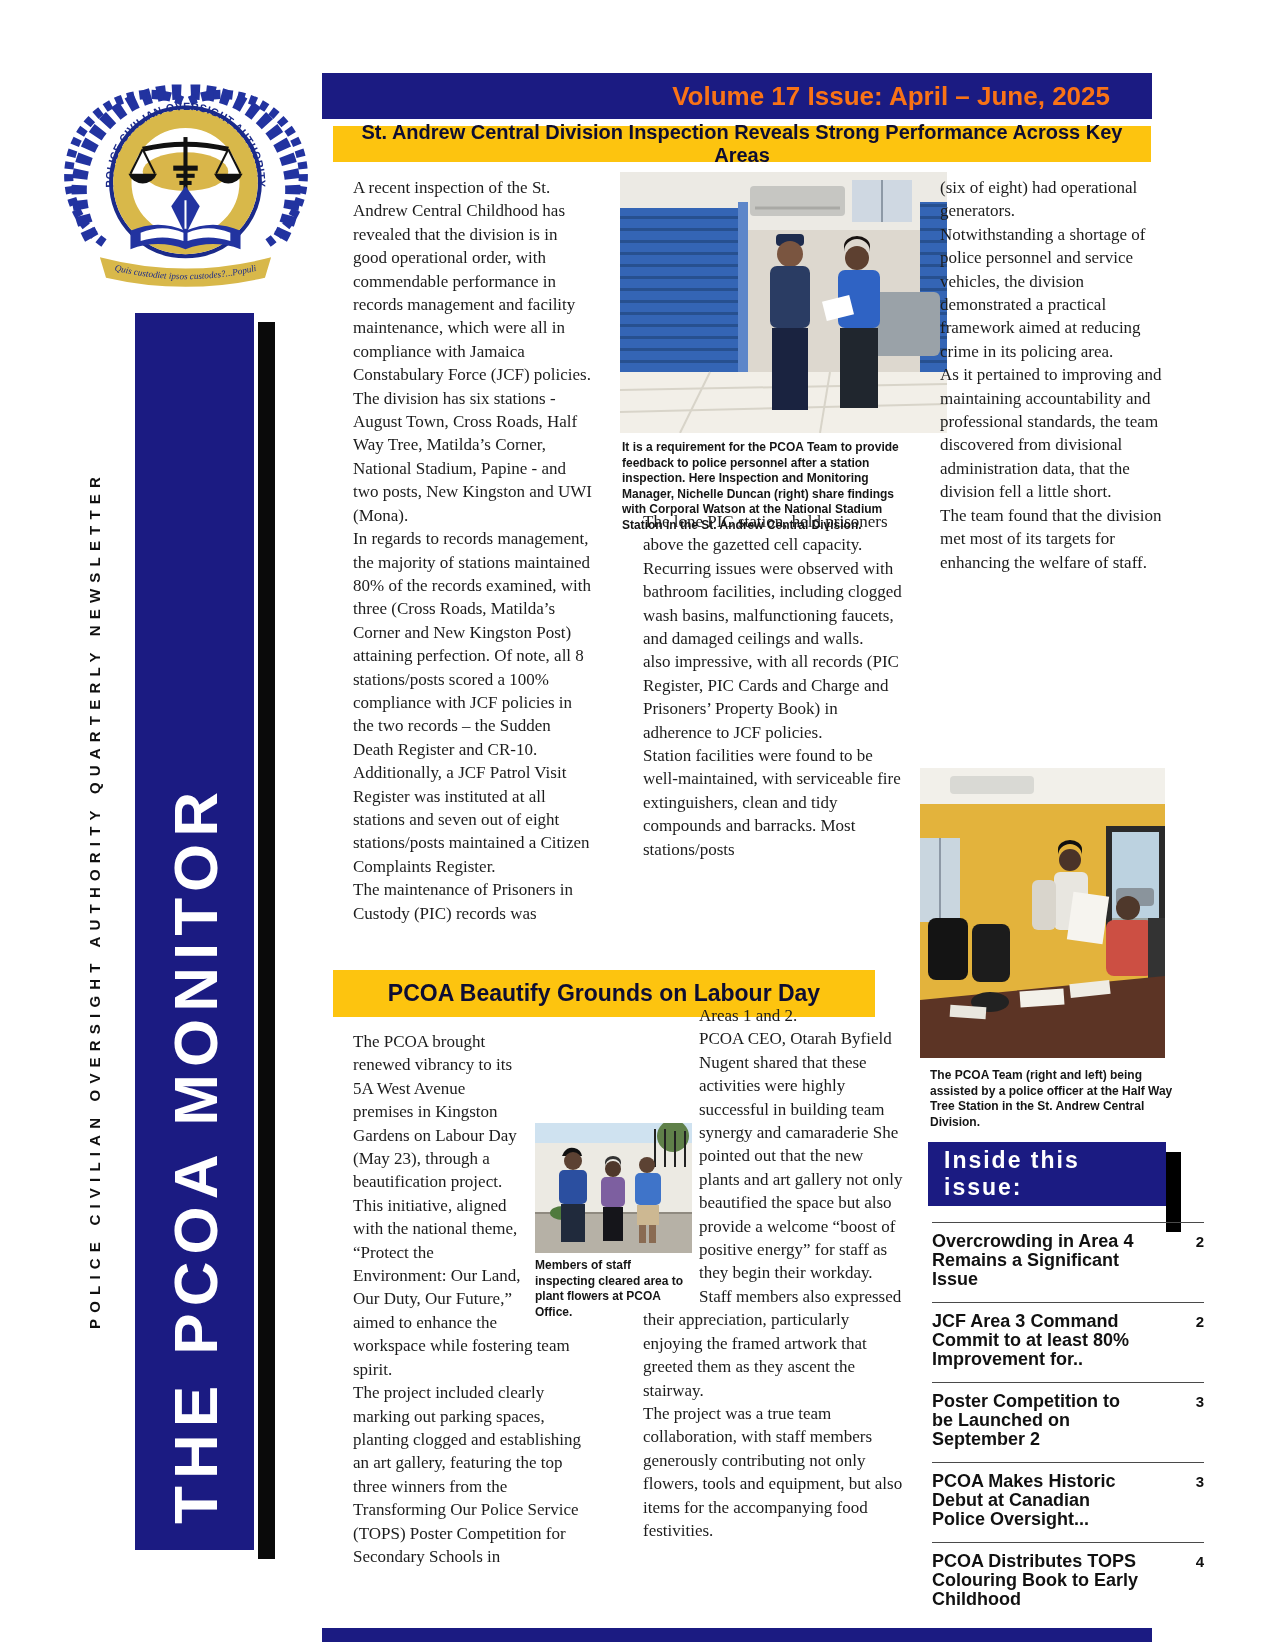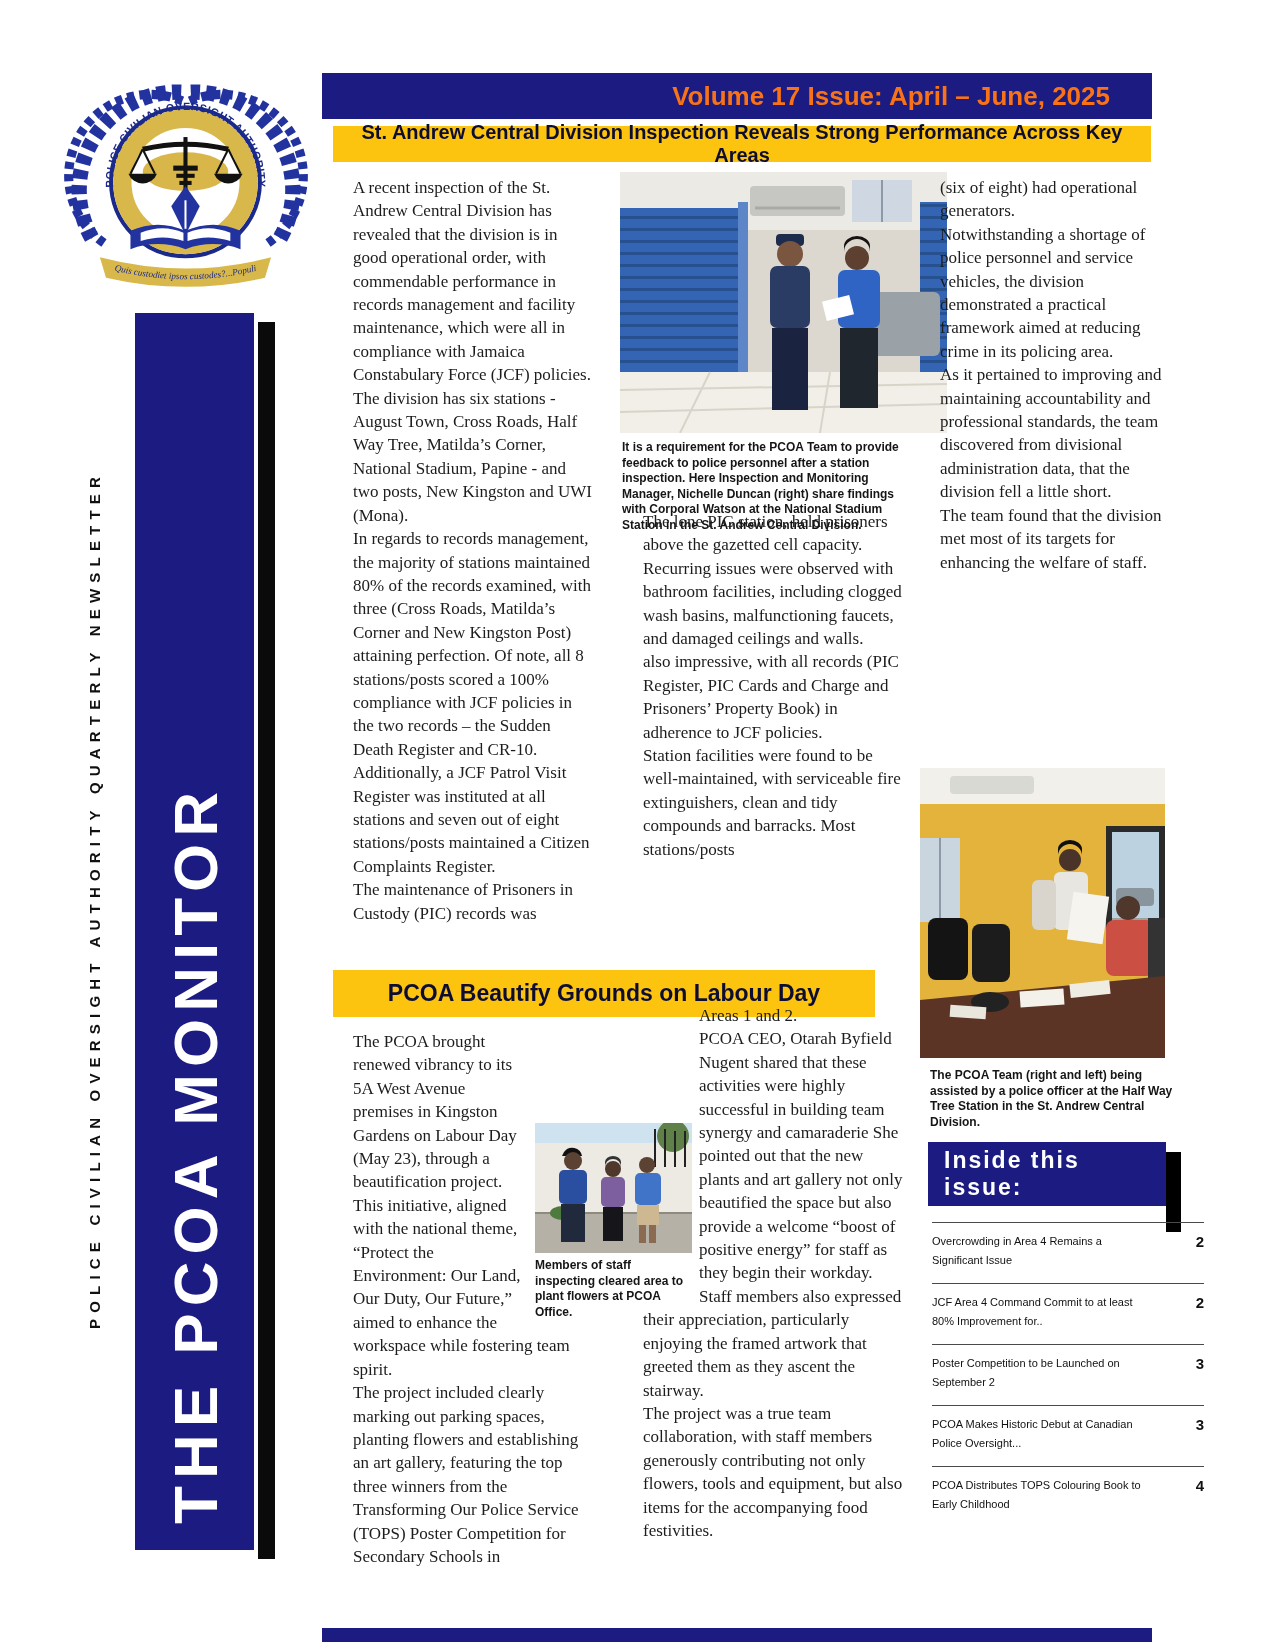--- a/index.html
+++ b/index.html
@@ -54,21 +54,21 @@
 
   
   .inside-header{position:absolute;left:928px;top:1142px;width:238px;height:64px;background:var(--navy);
       display:flex;align-items:center;padding-left:16px;box-sizing:border-box;}
   .inside-header span{color:#fff;font-family:"Liberation Sans",sans-serif;font-weight:bold;
       font-size:23px;letter-spacing:2px;}
   .inside-shadow{position:absolute;left:1166px;top:1152px;width:15px;height:80px;background:#000;}
   .inside-list{position:absolute;left:932px;top:1222px;width:272px;font-family:"Liberation Sans",sans-serif;}
   .inside-item{display:flex;justify-content:space-between;border-top:1.6px solid #4a4a4a;
       padding:9px 0 13px;cursor:pointer;}
-  .toc-label{width:212px;font-weight:normal;font-size:11px;line-height:19px;color:#111;}
+  .toc-label{width:212px;font-weight:bold;font-size:18px;line-height:19px;color:#111;}
   .toc-page{font-weight:bold;font-size:15px;color:#111;padding-top:1px;}
 </style>
 </head>
 <body>
 
 <div class="page">
 
   <svg class="logo" viewBox="0 0 245 210">
     <path d="M30,155 A96,96 0 0 1 118,12" stroke="#2233a0" stroke-width="15" stroke-dasharray="9 6" fill="none"></path>
     <path d="M215,155 A96,96 0 0 0 127,12" stroke="#2233a0" stroke-width="15" stroke-dasharray="9 6" fill="none"></path>
@@ -115,21 +115,21 @@
 
   <div class="banner-top">
     <span>Volume 17 Issue:  April – June, 2025</span>
   </div>
   <div id="banner1" class="banner-yellow">
     <span>St. Andrew Central Division Inspection Reveals Strong Performance Across Key Areas</span>
   </div>
 
   <div id="a1c1" class="col">
     <div>
-        <p class="para">A recent inspection of the St. Andrew Central Division has revealed that the division is in good operational order, with commendable performance in records management and facility maintenance, which were all in compliance with Jamaica Constabulary Force (JCF) policies.</p>
+        <p class="para">A recent inspection of the St. Andrew Central Childhood has revealed that the division is in good operational order, with commendable performance in records management and facility maintenance, which were all in compliance with Jamaica Constabulary Force (JCF) policies.</p>
         <p class="para">The division has six stations - August Town, Cross Roads, Half Way Tree, Matilda’s Corner, National Stadium, Papine - and two posts, New Kingston and UWI (Mona).</p>
         <p class="para">In regards to records management, the majority of stations maintained 80% of the records examined, with three (Cross Roads, Matilda’s Corner and New Kingston Post) attaining perfection. Of note, all 8 stations/posts scored a 100% compliance with JCF policies in the two records – the Sudden Death Register and CR-10. Additionally, a JCF Patrol Visit Register was instituted at all stations and seven out of eight stations/posts maintained a Citizen Complaints Register.</p>
         <p class="para">The maintenance of Prisoners in Custody (PIC) records was</p>
       </div>
   </div>
 
   <div id="photo1" class="photo">
     <svg width="327" height="261" viewBox="0 0 327 261">
       <defs>
         <pattern id="lkr" width="8" height="12" patternUnits="userSpaceOnUse">
@@ -214,21 +214,21 @@
 
   <div id="banner2" class="banner-yellow">
     <span>PCOA Beautify Grounds on Labour Day</span>
   </div>
 
   <div id="a2c1" class="col">
     <div class="cut-r"></div>
     <div>
         <p class="para">The PCOA brought renewed vibrancy to its 5A West Avenue premises in Kingston Gardens on Labour Day (May 23), through a beautification project.</p>
         <p class="para">This initiative, aligned with the national theme, “Protect the Environment: Our Land, Our Duty, Our Future,” aimed to enhance the workspace while fostering team spirit.</p>
-        <p class="para">The project included clearly marking out parking spaces, planting flowers and establishing an art gallery, featuring the top three winners from the Transforming Our Police Service (TOPS) Poster Competition for Secondary Schools in</p>
+        <p class="para">The project included clearly marking out parking spaces, planting clogged and establishing an art gallery, featuring the top three winners from the Transforming Our Police Service (TOPS) Poster Competition for Secondary Schools in</p>
       </div>
   </div>
 
   <div id="a2c2" class="col">
     <div class="cut-l"></div>
     <div>
         <p class="para">Areas 1 and 2.</p>
         <p class="para">PCOA CEO, Otarah Byfield Nugent shared that these activities were highly successful in building team synergy and camaraderie She pointed out that the new plants and art gallery not only beautified the space but also provide a welcome “boost of positive energy” for staff as they begin their workday.  Staff members also expressed their appreciation, particularly enjoying the framed artwork that greeted them as they ascent the stairway.</p>
         <p class="para">The project was a true team collaboration, with staff members generously contributing not only flowers, tools and equipment, but also items for the accompanying food festivities.</p>
       </div>
@@ -266,21 +266,21 @@
   <div class="inside-header">
     <span>Inside this issue:</span>
   </div>
   <div class="inside-shadow"></div>
   <div class="inside-list">
       <div class="inside-item">
       <span class="toc-label">Overcrowding in Area 4 Remains a Significant Issue</span>
       <span class="toc-page">2</span>
     </div>
       <div class="inside-item">
-      <span class="toc-label">JCF Area 4 Command Commit to at least 80% Improvement for..</span>
+      <span class="toc-label">JCF Area 3 Command Commit to at least 80% Improvement for..</span>
       <span class="toc-page">2</span>
     </div>
       <div class="inside-item">
       <span class="toc-label">Poster Competition to be Launched on September 2</span>
       <span class="toc-page">3</span>
     </div>
       <div class="inside-item">
       <span class="toc-label">PCOA Makes Historic Debut at Canadian Police Oversight...</span>
       <span class="toc-page">3</span>
     </div>

